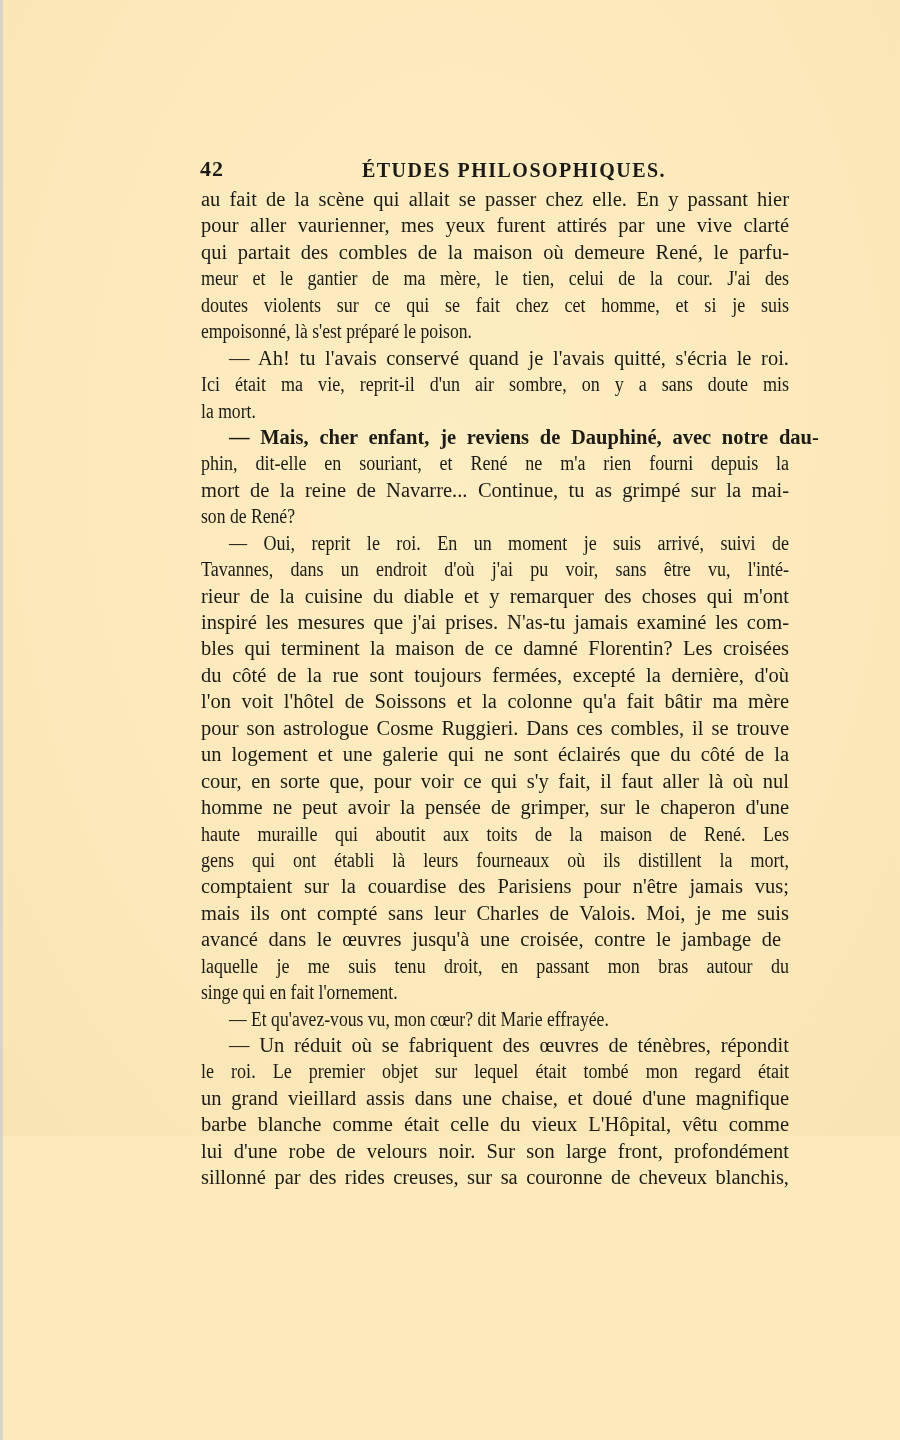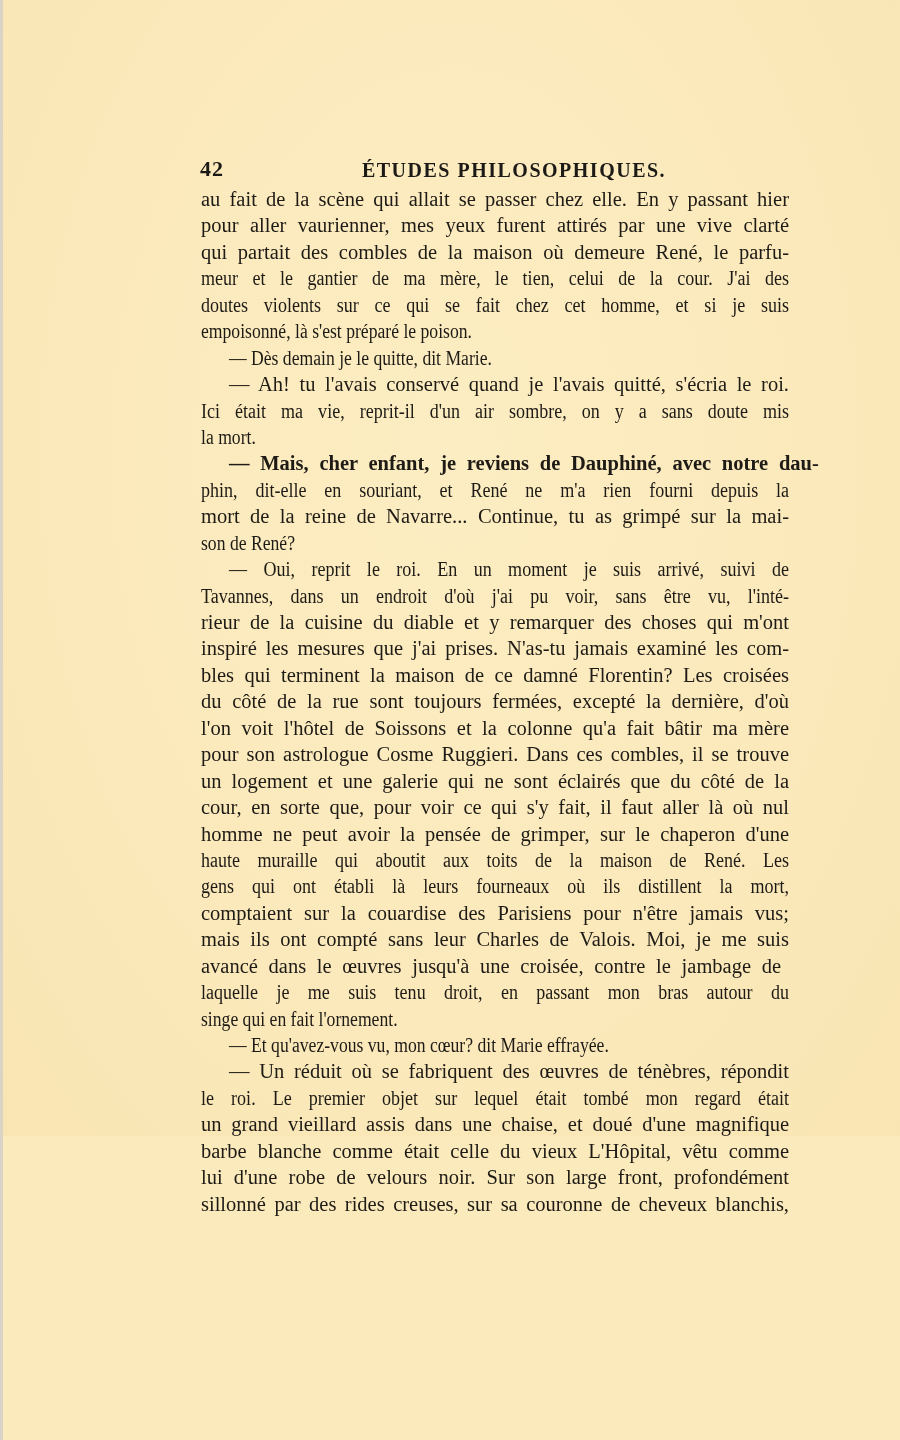--- a/index.html
+++ b/index.html
@@ -55,21 +55,20 @@
     <div class="running-title">ÉTUDES PHILOSOPHIQUES.</div>
   </div>
 
   <div class="text-block" id="text-block">
       <div class="line"><span style="display: inline-block; white-space: nowrap; transform-origin: left center; word-spacing: 4.06585px; transform: scaleX(1);">au fait de la scène qui allait se passer chez elle. En y passant hier</span></div>
       <div class="line"><span style="display: inline-block; white-space: nowrap; transform-origin: left center; word-spacing: 6.23125px; transform: scaleX(1);">pour aller vaurienner, mes yeux furent attirés par une vive clarté</span></div>
       <div class="line"><span style="display: inline-block; white-space: nowrap; transform-origin: left center; word-spacing: 5.53409px; transform: scaleX(1);">qui partait des combles de la maison où demeure René, le parfu-</span></div>
       <div class="line"><span style="display: inline-block; white-space: nowrap; transform-origin: left center; word-spacing: 11.3188px; transform: scaleX(0.88);">meur et le gantier de ma mère, le tien, celui de la cour. J'ai des</span></div>
       <div class="line"><span style="display: inline-block; white-space: nowrap; transform-origin: left center; word-spacing: 12.7736px; transform: scaleX(0.88);">doutes violents sur ce qui se fait chez cet homme, et si je suis</span></div>
       <div class="line last"><span style="display: inline-block; white-space: nowrap; transform-origin: left center; transform: scaleX(0.86);">empoisonné, là s'est préparé le poison.</span></div>
-      <div class="line indent last"><span style="display: inline-block; white-space: nowrap; transform-origin: left center; transform: scaleX(0.86);">— Dès demain je le quitte, dit Marie.</span></div>
       <div class="line indent"><span style="display: inline-block; white-space: nowrap; transform-origin: left center; word-spacing: 4.51562px; transform: scaleX(1);">— Ah! tu l'avais conservé quand je l'avais quitté, s'écria le roi.</span></div>
       <div class="line"><span style="display: inline-block; white-space: nowrap; transform-origin: left center; word-spacing: 11.9202px; transform: scaleX(0.88);">Ici était ma vie, reprit-il d'un air sombre, on y a sans doute mis</span></div>
       <div class="line last"><span style="display: inline-block; white-space: nowrap; transform-origin: left center; transform: scaleX(0.86);">la mort.</span></div>
       <div class="line indent"><span style="display: inline-block; white-space: nowrap; transform-origin: left center; word-spacing: 5.62344px; transform: scaleX(1); font-weight: bold;">— Mais, cher enfant, je reviens de Dauphiné, avec notre dau-</span></div>
       <div class="line"><span style="display: inline-block; white-space: nowrap; transform-origin: left center; word-spacing: 15.1245px; transform: scaleX(0.88);">phin, dit-elle en souriant, et René ne m'a rien fourni depuis la</span></div>
       <div class="line"><span style="display: inline-block; white-space: nowrap; transform-origin: left center; word-spacing: 5.26172px; transform: scaleX(1);">mort de la reine de Navarre... Continue, tu as grimpé sur la mai-</span></div>
       <div class="line last"><span style="display: inline-block; white-space: nowrap; transform-origin: left center; transform: scaleX(0.86);">son de René?</span></div>
       <div class="line indent"><span style="display: inline-block; white-space: nowrap; transform-origin: left center; word-spacing: 13.5082px; transform: scaleX(0.88);">— Oui, reprit le roi. En un moment je suis arrivé, suivi de</span></div>
       <div class="line"><span style="display: inline-block; white-space: nowrap; transform-origin: left center; word-spacing: 14.3958px; transform: scaleX(0.88);">Tavannes, dans un endroit d'où j'ai pu voir, sans être vu, l'inté-</span></div>
       <div class="line"><span style="display: inline-block; white-space: nowrap; transform-origin: left center; word-spacing: 5.14323px; transform: scaleX(1);">rieur de la cuisine du diable et y remarquer des choses qui m'ont</span></div>

